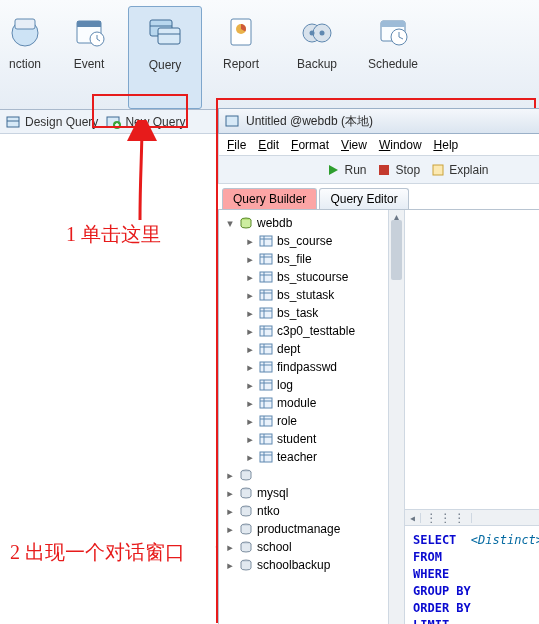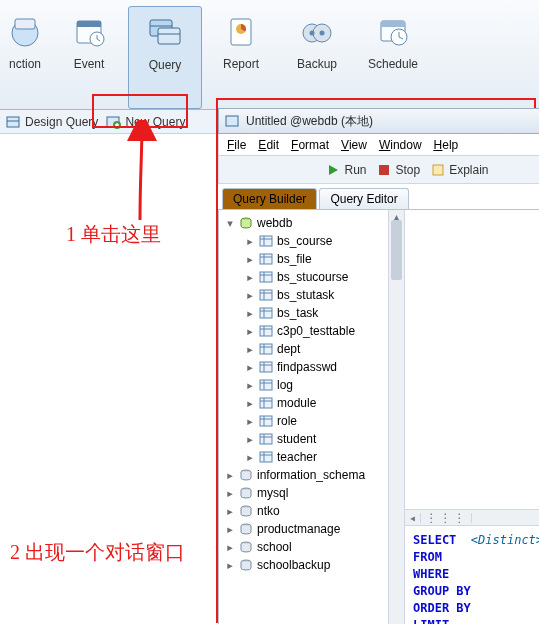--- a/index.html
+++ b/index.html
@@ -121,21 +121,21 @@
 }
 .tab {
   padding: 3px 10px;
   border: 1px solid #b8c4d1;
   background: linear-gradient(#fbfcfe, #e6edf5);
   border-bottom: none;
   border-radius: 3px 3px 0 0;
   font-size: 12px;
 }
 .tab.active {
-  background: #a16207;
+  background: #fca5a5;
   position: relative;
 }
 
 .subwin-body {
   display: flex;
   border: 1px solid #b8c4d1;
   height: 432px;
 }
 .tree-panel {
   width: 186px;
@@ -512,21 +512,20 @@
           </div>
         <div id="otherdbs-slot">
             <div class="tree-node" data-depth="0">
               <span class="tree-toggle">▸</span>
               <span class="tree-icon dbicon">
                 <svg width="14" height="14">
                   <ellipse cx="7" cy="4" rx="5" ry="2" fill="#cfd9e3" stroke="#7d8ea0"></ellipse>
                   <path d="M2 4 v6 a5 2 0 0 0 10 0 v-6" fill="#e2e9f0" stroke="#7d8ea0"></path>
                 </svg>
               </span>
-              <span>information_schema</span>
             </div>
             <div class="tree-node" data-depth="0">
               <span class="tree-toggle">▸</span>
               <span class="tree-icon dbicon">
                 <svg width="14" height="14">
                   <ellipse cx="7" cy="4" rx="5" ry="2" fill="#cfd9e3" stroke="#7d8ea0"></ellipse>
                   <path d="M2 4 v6 a5 2 0 0 0 10 0 v-6" fill="#e2e9f0" stroke="#7d8ea0"></path>
                 </svg>
               </span>
               <span>mysql</span>

